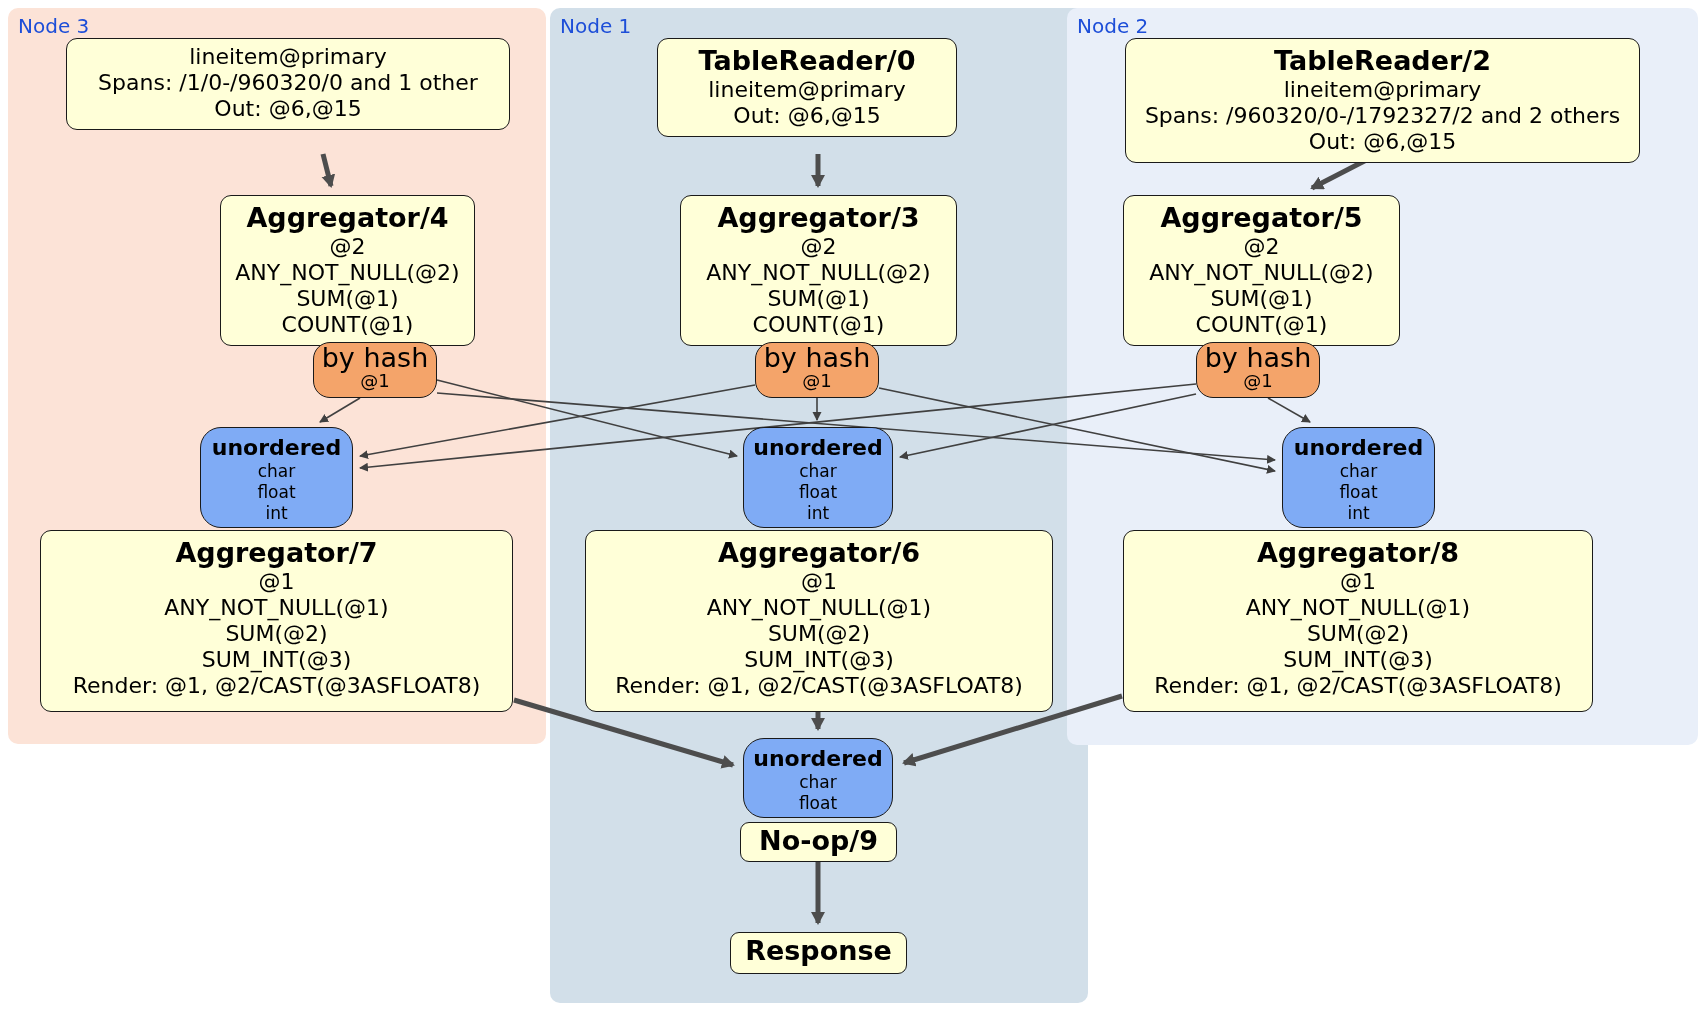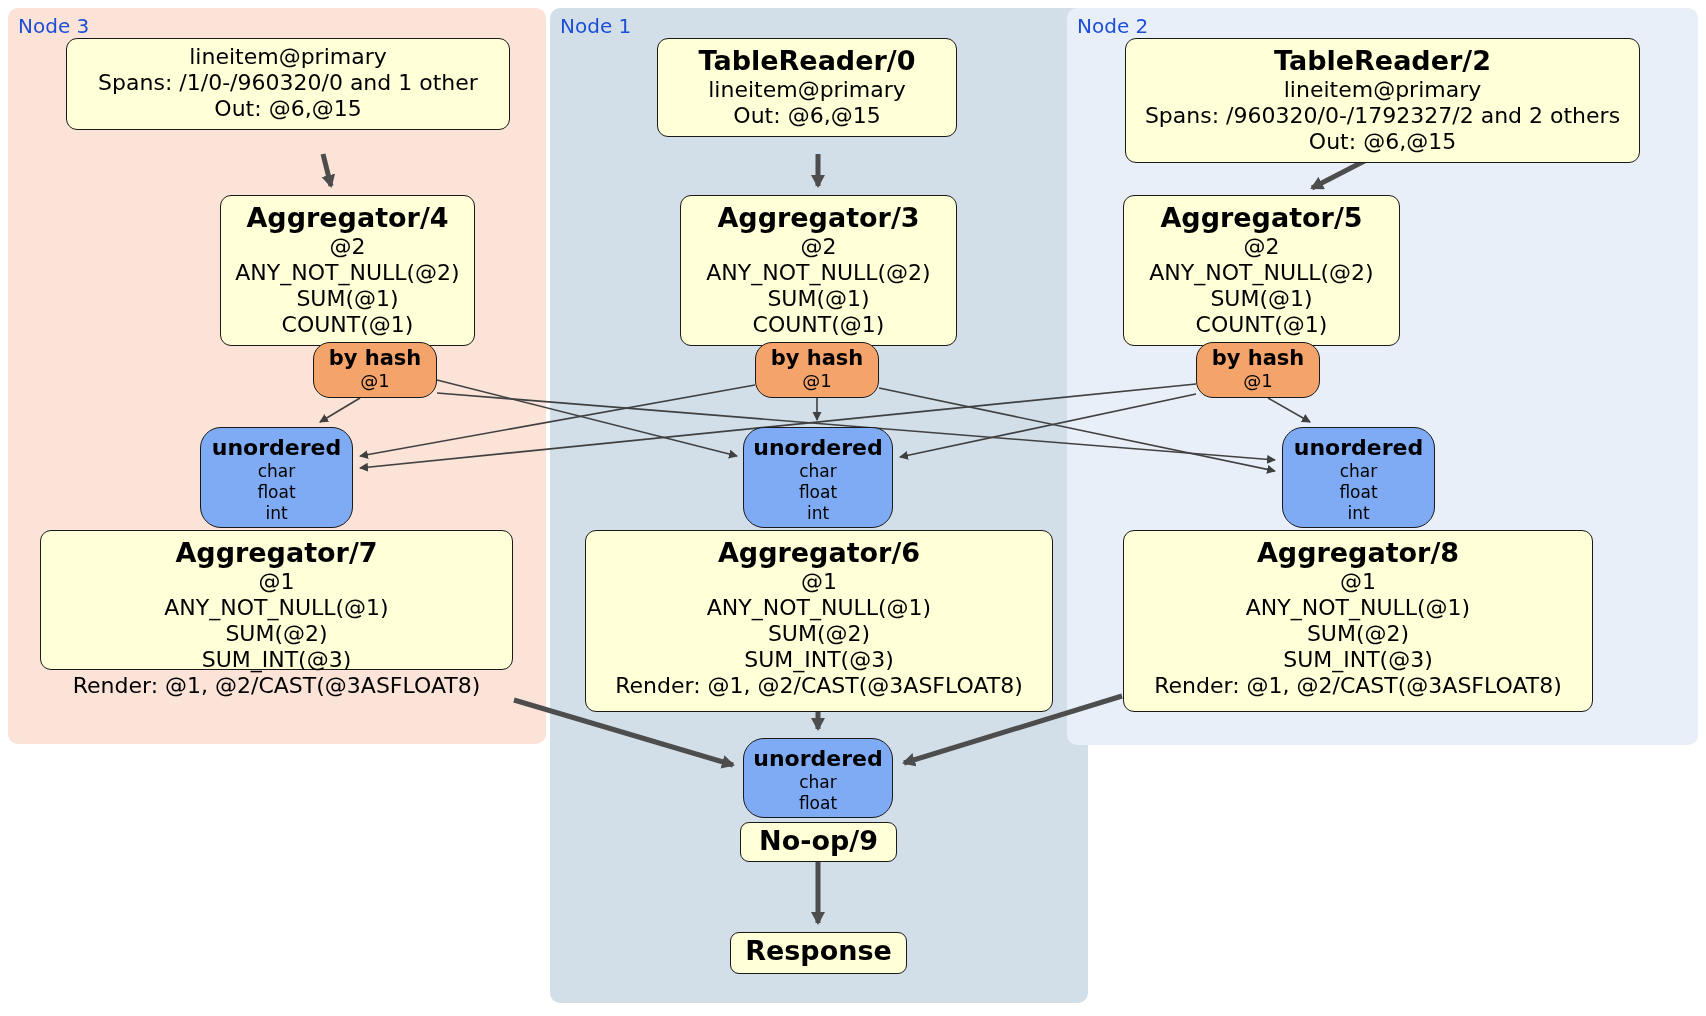--- a/index.html
+++ b/index.html
@@ -15,21 +15,21 @@
     position:absolute;background:#ffffd8;border:1.6px solid #1a1a1a;border-radius:11px;
     padding:5px 4px 7px 4px;text-align:center;box-sizing:border-box;
   }
   .ptitle{font-size:27px;font-weight:bold;line-height:33px;}
   .pline{font-size:22px;line-height:26px;}
 
   .router{
     position:absolute;background:#f4a46a;border:1.8px solid #1a1a1a;border-radius:17px;
     text-align:center;box-sizing:border-box;padding-top:3px;
   }
-  .rtitle{font-size:21px;font-weight:bold;line-height:24px;}
+  .rtitle{font-size:27px;font-weight:normal;line-height:24px;}
   .rsub{font-size:18px;line-height:21px;}
 
   .sync{
     position:absolute;background:#7fabf5;border:1.8px solid #1a1a1a;border-radius:21px;
     text-align:center;box-sizing:border-box;padding-top:6px;
   }
   .stitle{font-size:22px;font-weight:bold;line-height:27px;}
   .sline{font-size:17px;line-height:21px;}
 
   .minibox{
@@ -150,21 +150,21 @@
     <div class="sline">float</div>
     <div class="sline">int</div>
   </div>
   <div class="sync" style="left:1282px;top:427px;width:153px;height:101px;">
     <div class="stitle">unordered</div>
     <div class="sline">char</div>
     <div class="sline">float</div>
     <div class="sline">int</div>
   </div>
 
-  <div class="pbox" style="left:40px;top:530px;width:473px;height:140px;">
+  <div class="pbox" style="left:40px;top:530px;width:473px;height:182px;">
     <div class="ptitle">Aggregator/7</div>
     <div class="pline">@1</div>
     <div class="pline">ANY_NOT_NULL(@1)</div>
     <div class="pline">SUM(@2)</div>
     <div class="pline">SUM_INT(@3)</div>
     <div class="pline">Render: @1, @2/CAST(@3ASFLOAT8)</div>
   </div>
   <div class="pbox" style="left:585px;top:530px;width:468px;height:182px;">
     <div class="ptitle">Aggregator/6</div>
     <div class="pline">@1</div>

